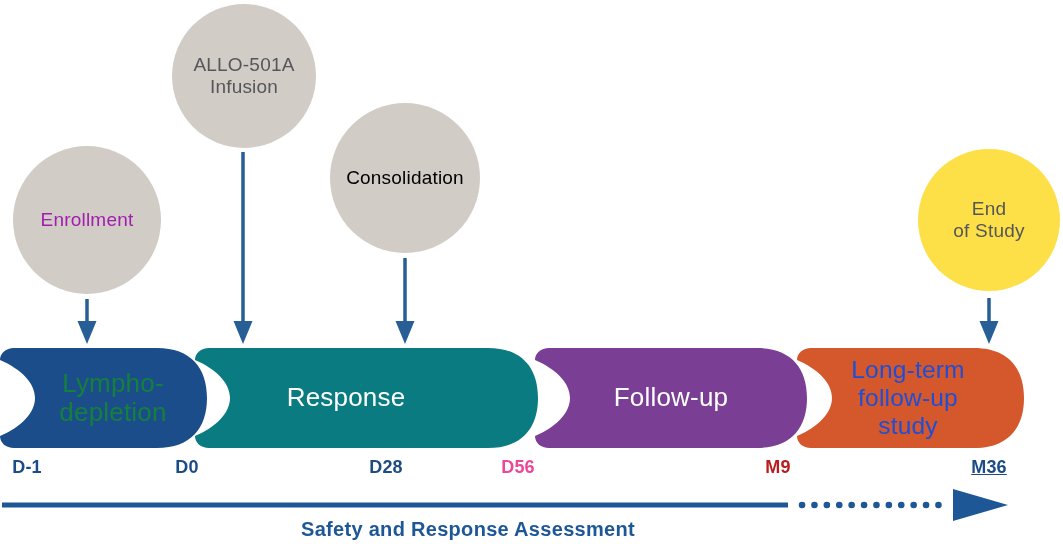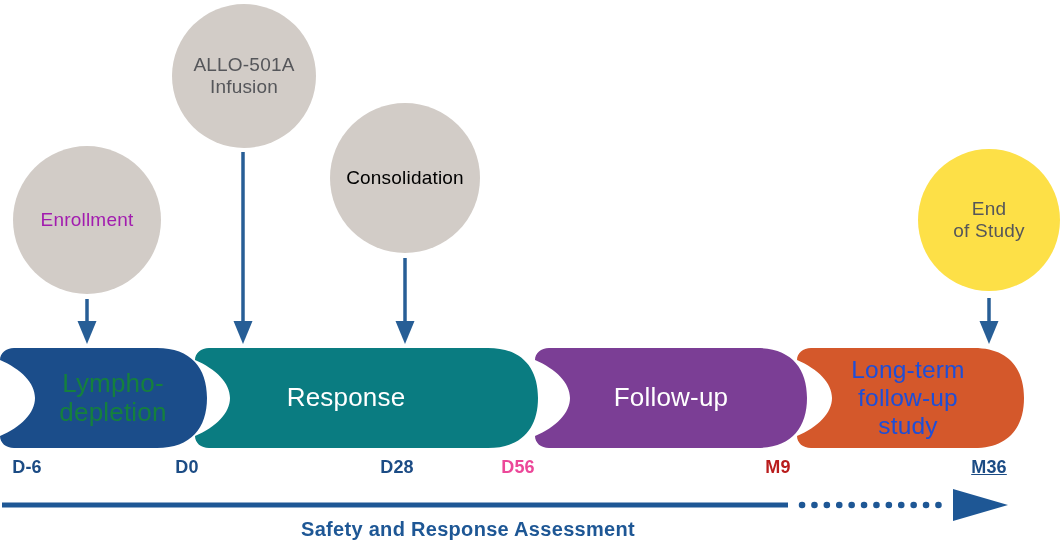--- a/index.html
+++ b/index.html
@@ -128,22 +128,22 @@
 depletion</div>
 
   <div class="bar-label" style="left: 196px; top: 348px; width: 300px; color: rgb(255, 255, 255);">Response</div>
 
   <div class="bar-label" style="left: 535px; top: 348px; width: 272px; color: rgb(255, 255, 255);">Follow-up</div>
 
   <div class="bar-label small" style="left: 808px; top: 348px; width: 200px; color: #1d4ed8;">Long-term
 follow-up
 study</div>
 
-  <div class="tick" style="left: 27px; color: rgb(28, 76, 133);">D-6</div>
+  <div class="tick" style="left: 27px; color: rgb(28, 76, 133);">D-1</div>
   <div class="tick" style="left: 187px; color: rgb(28, 76, 133);">D0</div>
-  <div class="tick" style="left: 397px; color: rgb(28, 76, 133);">D28</div>
+  <div class="tick" style="left: 386px; color: rgb(28, 76, 133);">D28</div>
   <div class="tick" style="left: 518px; color: #ec4899;">D56</div>
   <div class="tick" style="left: 778px; color: #b91c1c;">M9</div>
   <div class="tick" style="left: 989px; color: rgb(28, 76, 133); text-decoration: underline;">M36</div>
 
   <div class="assessment-label" style="color: rgb(30, 87, 149);">Safety and Response Assessment</div>
 
 </div>
 
 </body></html>

